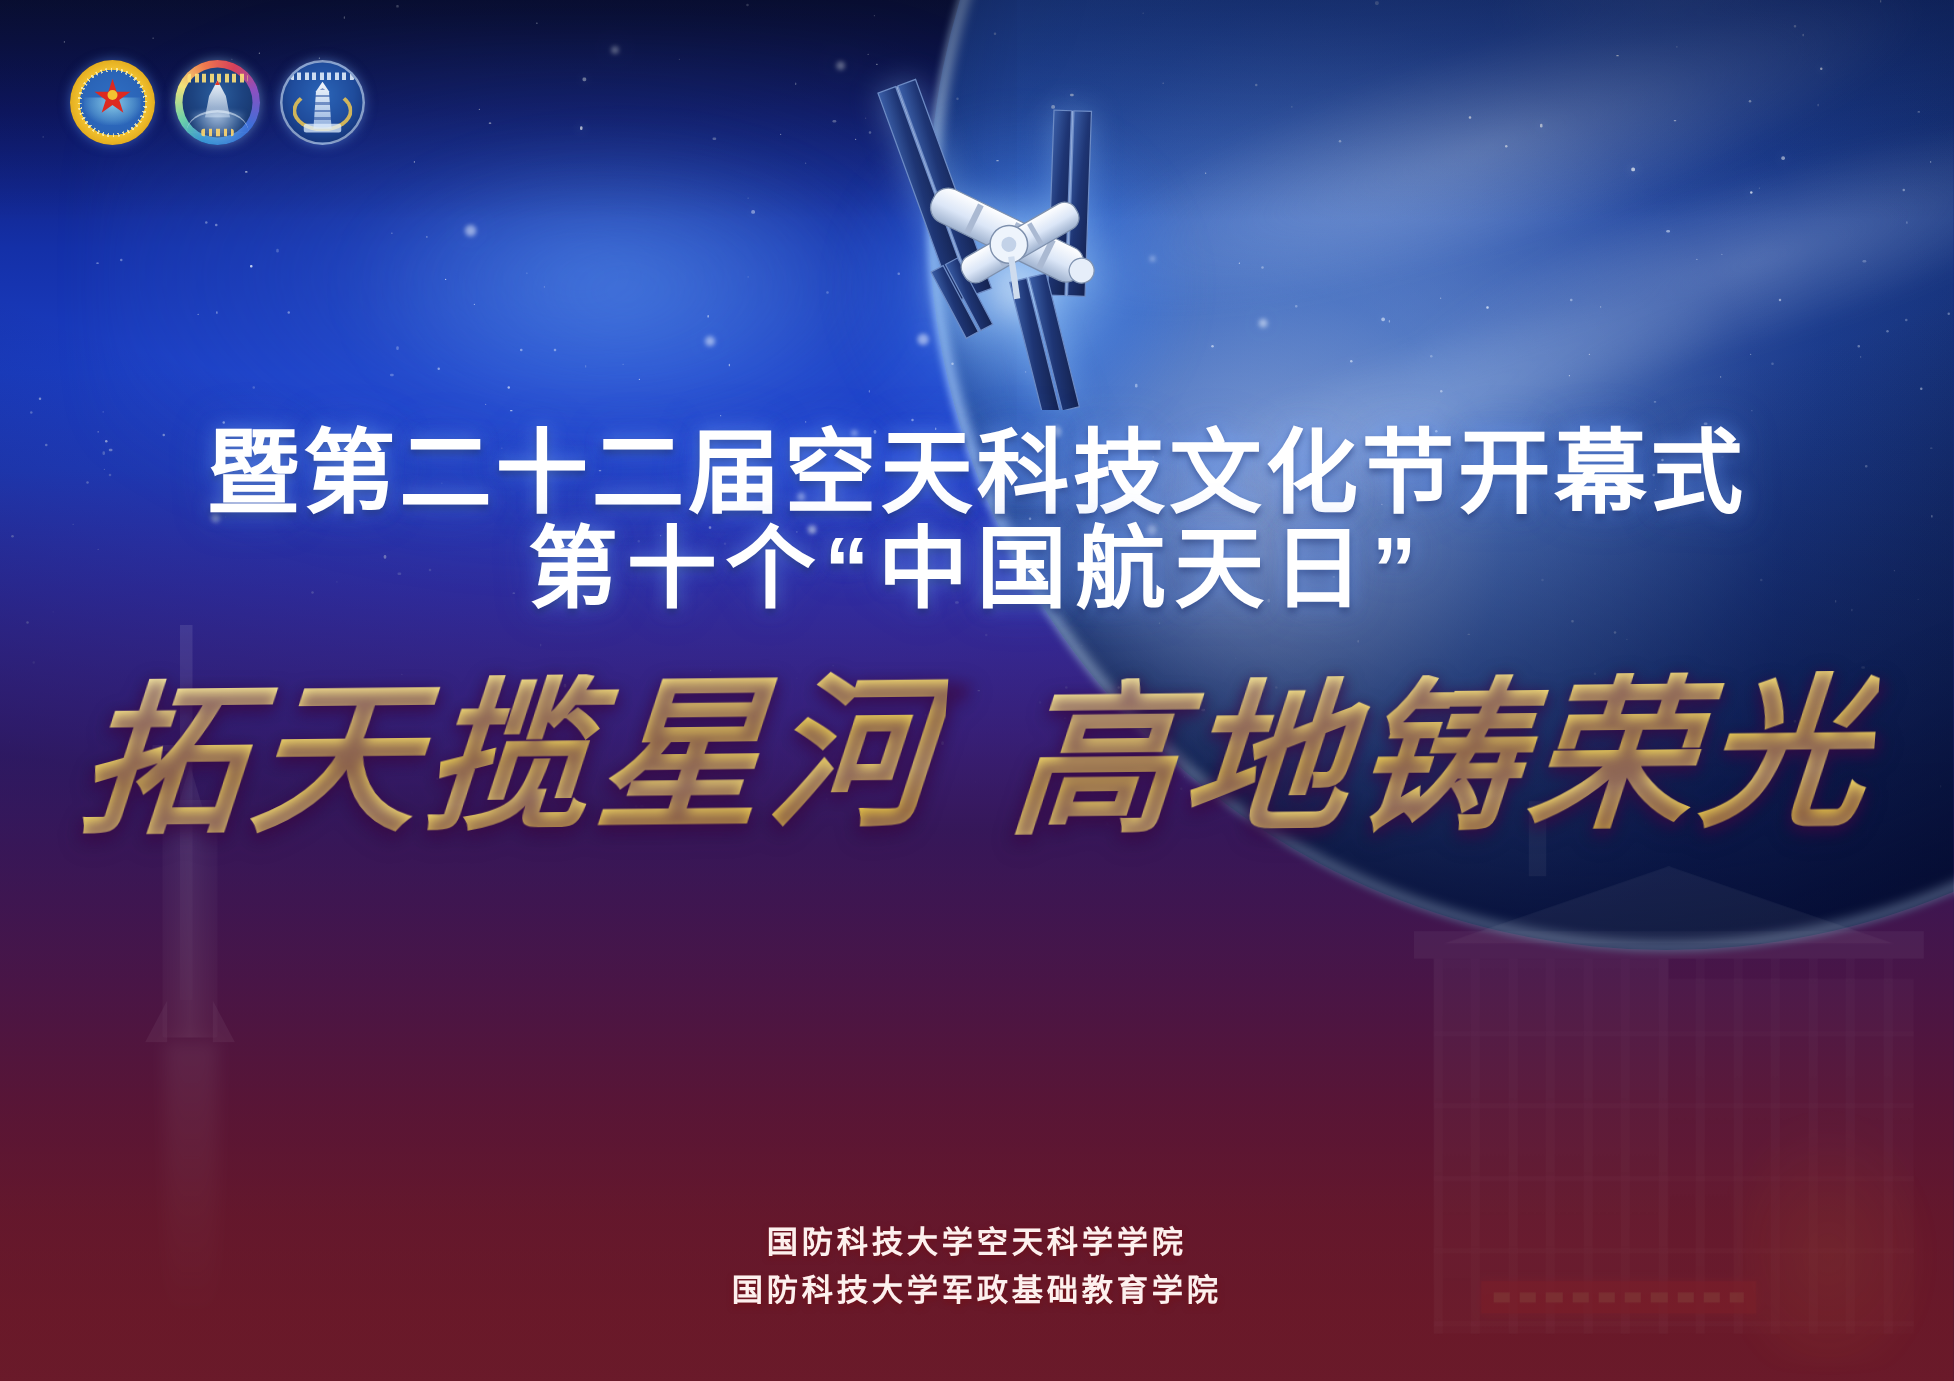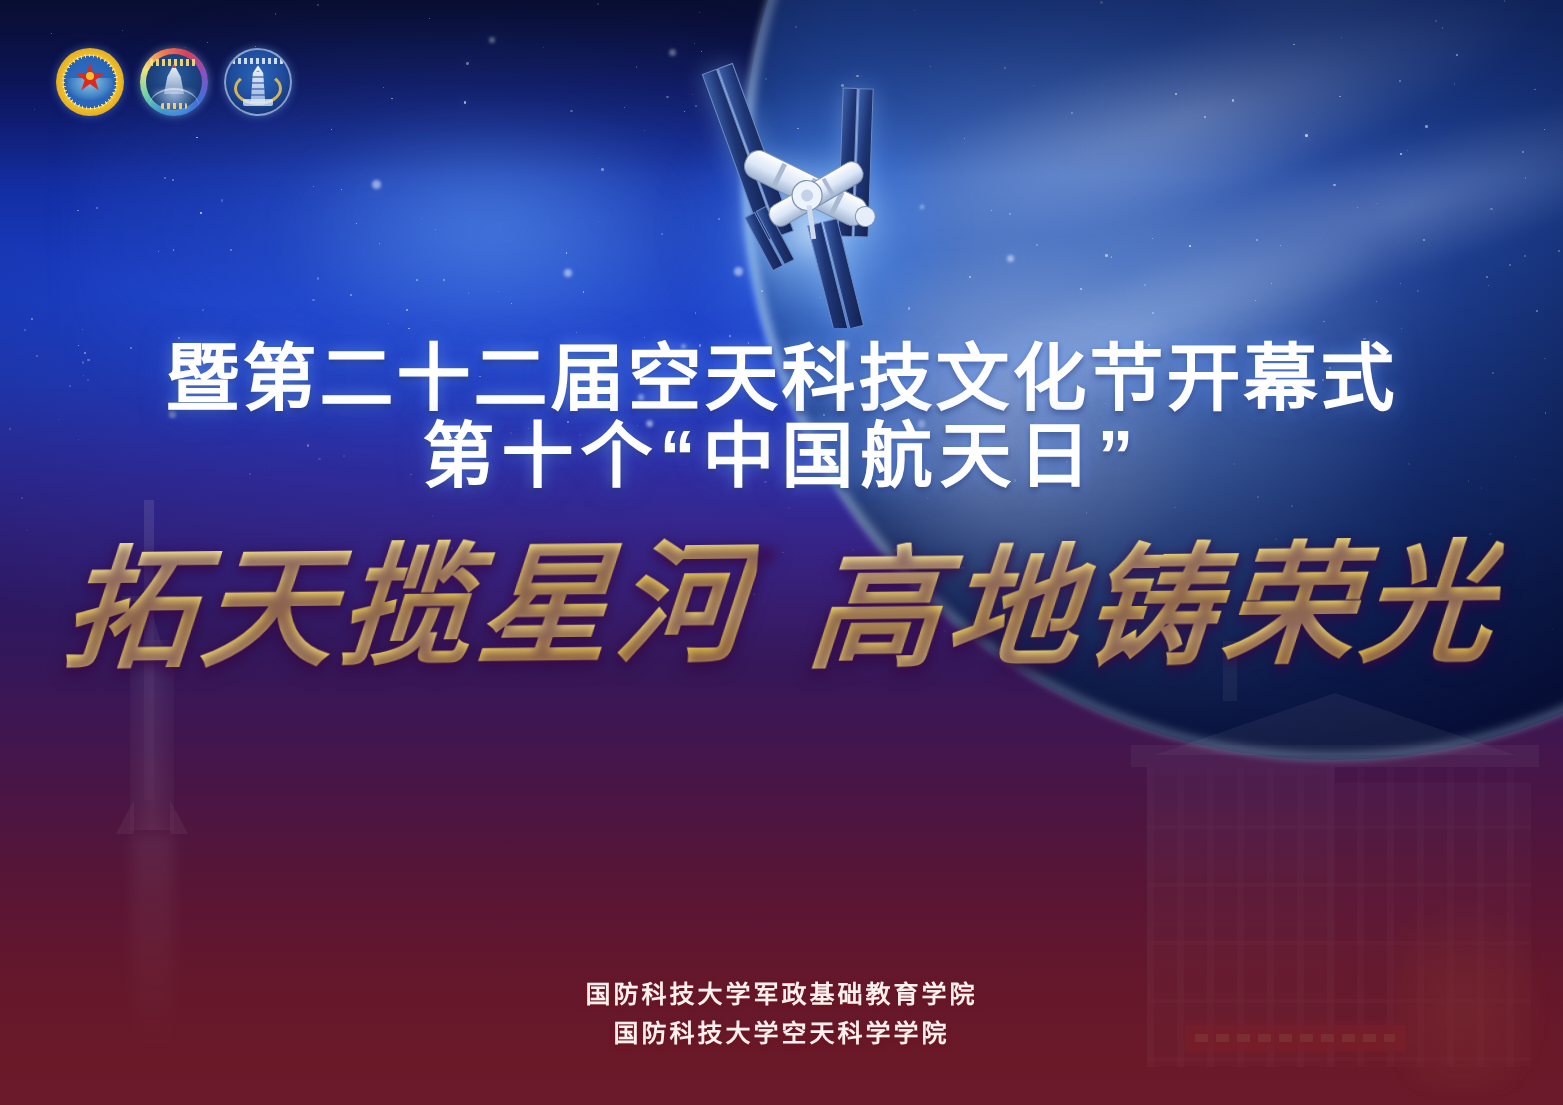--- a/index.html
+++ b/index.html
@@ -853,17 +853,17 @@
     <div class="hl-line hl-1">第十个“中国航天日”</div>
   </div>
 
   <div class="calli">
     <span class="calli-text">拓天揽星河</span>
     <span class="calli-gap"></span>
     <span class="calli-text">高地铸荣光</span>
   </div>
 
   <div class="footer">
+    <div class="ft-line">国防科技大学空天科学学院</div>
     <div class="ft-line">国防科技大学军政基础教育学院</div>
-    <div class="ft-line">国防科技大学空天科学学院</div>
   </div>
 
 </div>
 
 </body></html>

